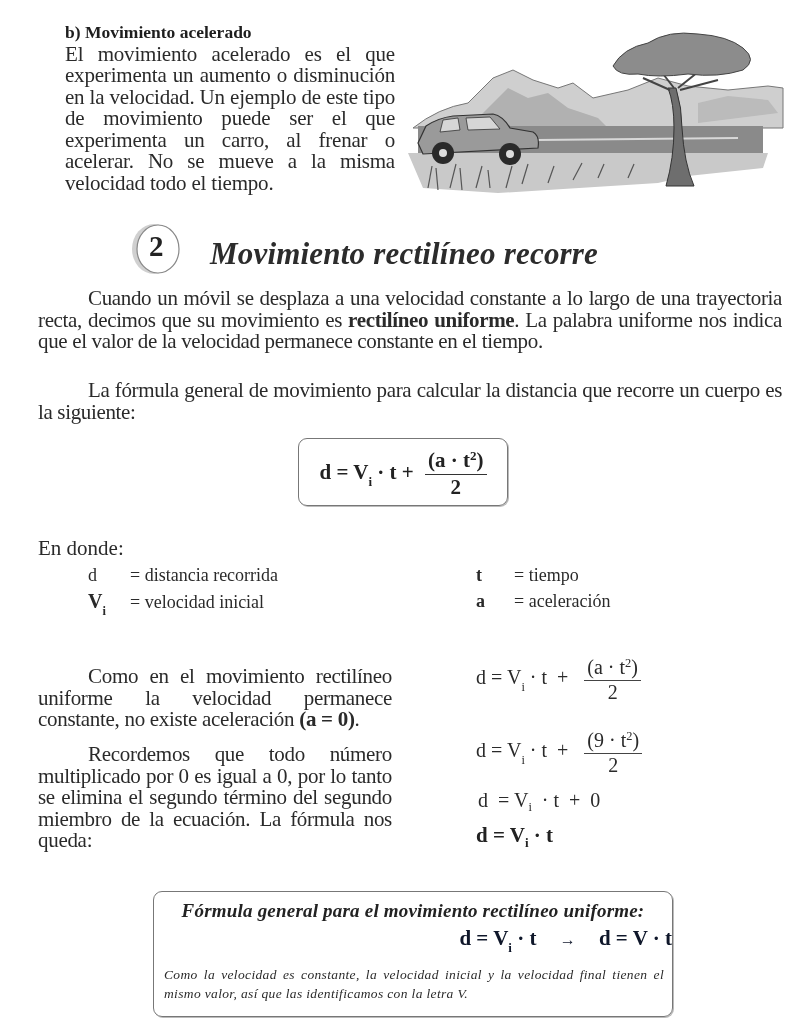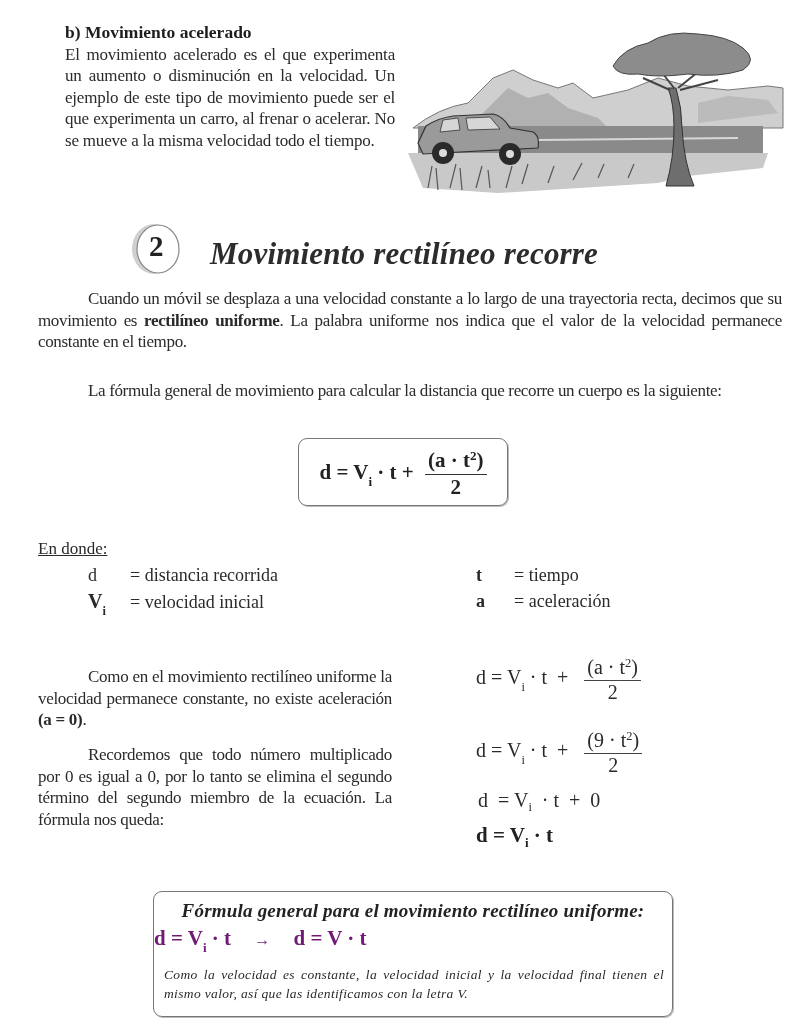--- a/index.html
+++ b/index.html
@@ -2,21 +2,21 @@
 <html><head>
   <meta charset="utf-8">
   <style>
     html, body { margin: 0; padding: 0; background: #ffffff; }
     body {
       width: 796px; height: 1024px; position: relative; overflow: hidden;
       font-family: "Liberation Serif", "DejaVu Serif", serif;
       color: #2a2a2a;
     }
     .abs { position: absolute; }
-    .p { font-size: 17px; line-height: 21.5px; margin: 0; }
+    .p { font-size: 21px; line-height: 21.5px; margin: 0; }
 
     
     #sec-b { left: 65px; top: 22px; width: 330px; }
     #sec-b .h { font-weight: bold; font-size: 17.5px; line-height: 21.5px; color: #1e1e1e; }
     #sec-b .p { text-align: justify; letter-spacing: -0.2px; }
 
     #illustration { left: 398px; top: 8px; width: 396px; height: 190px; }
 
     
     #badge { left: 128px; top: 218px; width: 56px; height: 60px; }
@@ -37,21 +37,21 @@
       box-shadow: 1px 1px 0 #bbb;
       display: flex; align-items: center; justify-content: center;
       font-weight: bold; font-size: 21px; color: #222;
     }
     .frac { display: inline-flex; flex-direction: column; align-items: center; vertical-align: middle; margin-left: 6px; }
     .frac .num { padding: 0 3px 2px 3px; border-bottom: 1.4px solid #333; line-height: 22px; }
     .frac .den { line-height: 24px; }
     .sub { font-size: 0.62em; position: relative; top: 0.55em; vertical-align: baseline; }
     sup.s { font-size: 0.62em; vertical-align: 0.55em; }
 
-    #en-donde { left: 38px; top: 538px; text-decoration: underline; }
+    #en-donde { left: 38px; top: 538px; }
     .defs-row { position: absolute; font-size: 18px; line-height: 22px; white-space: nowrap; }
     .defs-row .sym { display: inline-block; width: 42px; }
     .defs-row .eq { font-style: normal; }
     .defs-row .desc { }
     .bold { font-weight: bold; }
 
     #para3 { left: 38px; top: 666px; width: 354px; font-family: Liberation Serif, serif; }
     #para4 { left: 38px; top: 744px; width: 354px; }
     #para3 .p, #para4 .p { text-align: justify; letter-spacing: -0.3px; }
 
@@ -63,22 +63,22 @@
     #summary-box {
       left: 153px; top: 891px; width: 518px; height: 124px;
       border: 1.5px solid #777; border-radius: 9px;
       box-shadow: 1px 1px 0 #bbb;
     }
     #summary-title {
       position: absolute; left: 0; right: 0; top: 8px; text-align: center;
       font-size: 19px; font-weight: bold; font-style: italic; color: #222; letter-spacing: 0.2px;
     }
     #summary-formula {
-      position: absolute; left: 0; right: 0; top: 34px; text-align: left;
-      font-size: 21px; font-weight: bold; color: #701a75; white-space: nowrap;
+      position: absolute; left: 0; right: 0; top: 34px; text-align: right;
+      font-size: 21px; font-weight: bold; color: #0f172a; white-space: nowrap;
     }
     #summary-formula .arrow { display: inline-block; margin: 0 18px; font-weight: normal; font-size: 16px; }
     #summary-note {
       position: absolute; left: 10px; right: 8px; top: 73px;
       font-size: 13.5px; line-height: 19px; font-style: italic; color: #2a2a2a;
       text-align: justify; letter-spacing: 0.35px;
     }
   </style>
 </head>
 <body>

